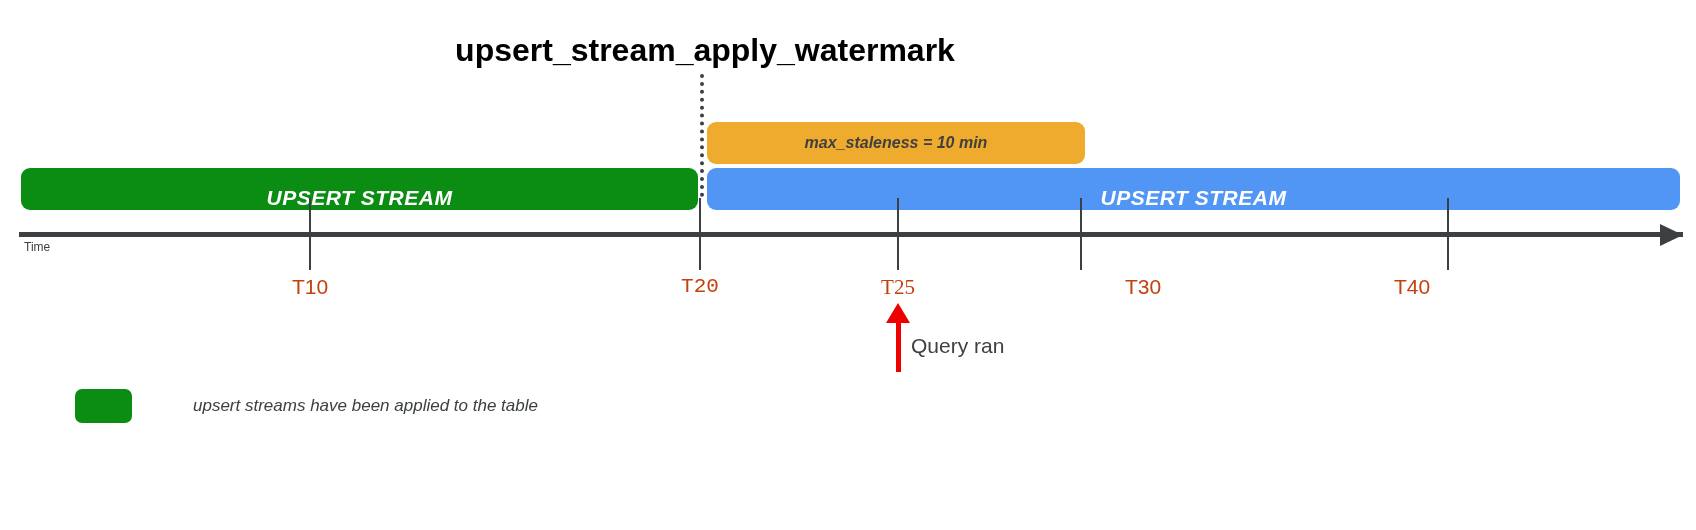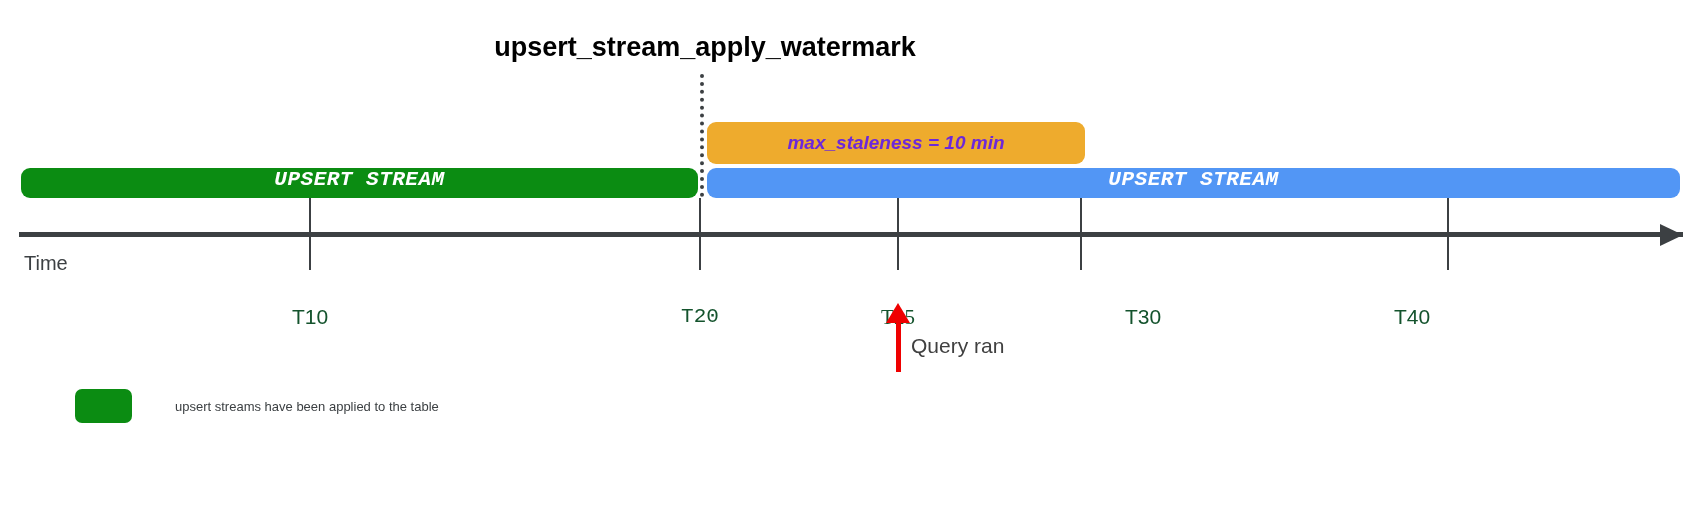--- a/index.html
+++ b/index.html
@@ -19,21 +19,21 @@
     overflow: hidden;
   }
 
   
   .diagram-title {
     position: absolute;
     left: 0;
     top: 32px;
     width: 1410px;
     text-align: center;
-    font-size: 27px;
+    font-size: 32px;
     font-weight: bold;
     color: #000000;
     letter-spacing: 0px;
     white-space: nowrap;
   }
 
   
   .watermark-line {
     position: absolute;
     left: 700px;
@@ -50,37 +50,36 @@
     top: 122px;
     width: 378px;
     height: 42px;
     background: #eeab2d;
     border-radius: 9px;
     display: flex;
     align-items: center;
     justify-content: center;
   }
   .staleness-bar .bar-label {
-    color: #6d28d9;
-    font-size: 19px;
+    color: #404040;
+    font-size: 16px;
     font-weight: bold;
     font-style: italic;
     white-space: nowrap;
   }
 
   
   .stream-bar {
     position: absolute;
     top: 168px;
-    height: 30px;
+    height: 42px;
     border-radius: 9px;
     display: flex;
-    align-items: flex-start;
+    align-items: flex-end;
     justify-content: center;
-    font-family: Liberation Mono, monospace;
   }
   .stream-bar .bar-label {
     color: #ffffff;
     font-size: 21px;
     font-weight: bold;
     font-style: italic;
     letter-spacing: 0.5px;
     white-space: nowrap;
   }
   .stream-applied {
@@ -109,42 +108,41 @@
     top: 224px;
     width: 0;
     height: 0;
     border-top: 11px solid transparent;
     border-bottom: 11px solid transparent;
     border-left: 23px solid #3c4043;
   }
   .axis-caption {
     position: absolute;
     left: 24px;
-    top: 252px;
-    font-size: 20px;
+    top: 240px;
+    font-size: 12px;
     color: #3c4043;
     white-space: nowrap;
   }
 
   
   .tick {
     position: absolute;
     top: 198px;
     width: 2px;
     height: 72px;
     background: #3c4043;
   }
   .tick-label {
     position: absolute;
     top: 275px;
     font-size: 21px;
-    color: #14532d;
+    color: #c2410c;
     transform: translateX(-50%);
     white-space: nowrap;
-    margin-top: 30px;
   }
 
   
   .query-arrow-shaft {
     position: absolute;
     left: 896px;
     top: 318px;
     width: 5px;
     height: 54px;
     background: #ef0000;
@@ -180,24 +178,25 @@
     height: 36px;
     margin-bottom: 30px;
   }
   .legend-swatch {
     width: 57px;
     height: 34px;
     border-radius: 7px;
     flex: none;
   }
   .legend-text {
-    margin-left: 43px;
-    font-size: 13px;
+    margin-left: 61px;
+    font-size: 17px;
     color: #3c4043;
     white-space: nowrap;
+    font-style: italic;
   }
 </style>
 </head>
 <body>
 
 <div id="canvas">
 
   <div class="diagram-title">upsert_stream_apply_watermark</div>
 
   <div class="watermark-line"></div>

